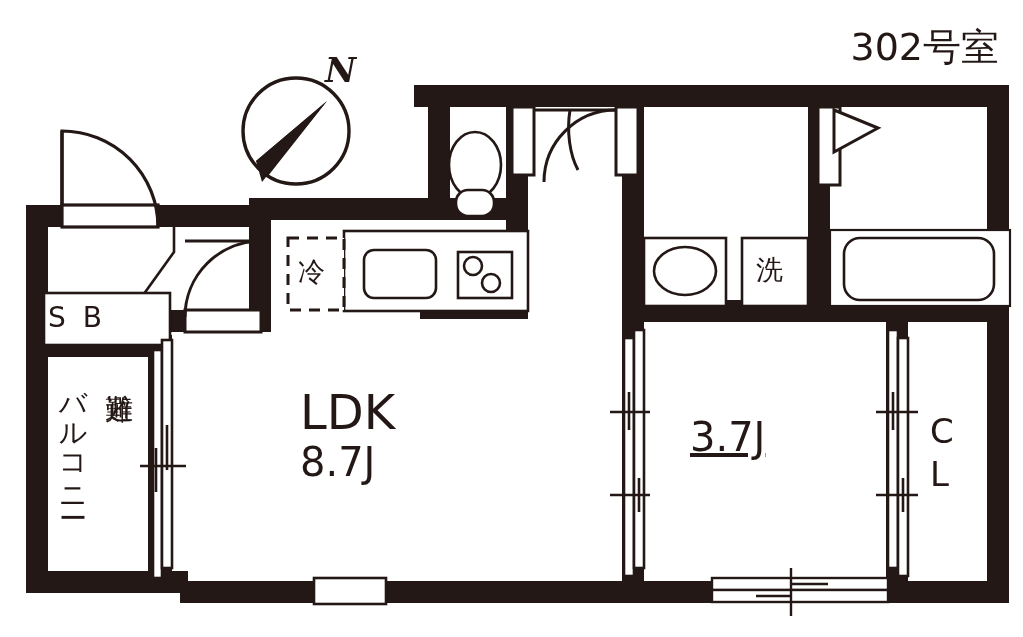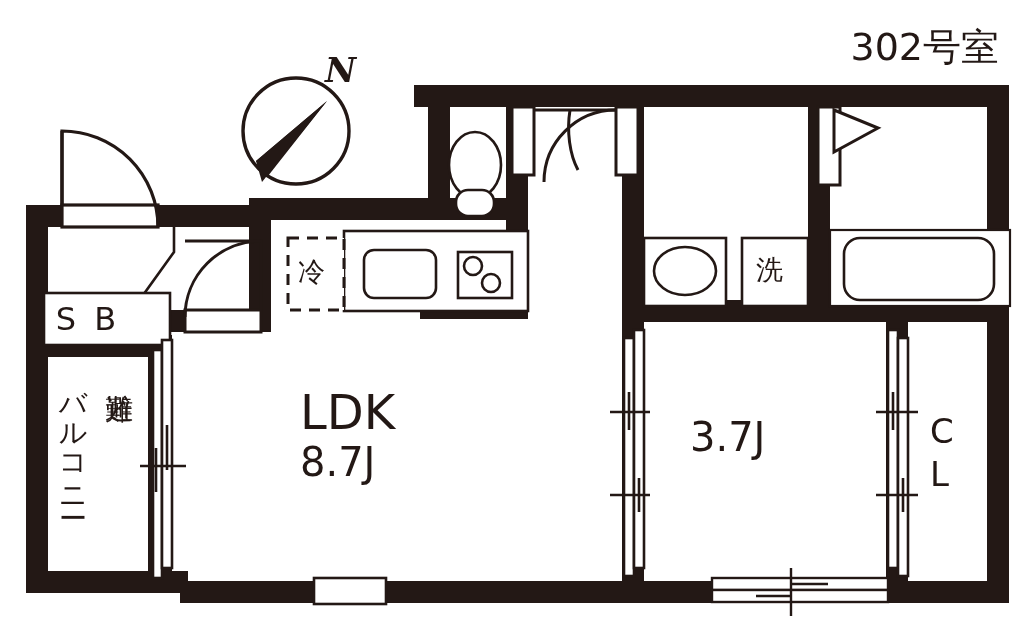--- a/index.html
+++ b/index.html
@@ -53,34 +53,35 @@
     top: 386px;
     width: 200px;
     font-size: 48px;
   }
   #ldk-label .l2 { font-size: 40px; }
   #room2-label {
     left: 690px;
     top: 415px;
     width: 170px;
     font-size: 40px;
+    text-decoration: underline;
   }
   #cl-label {
     left: 930px;
     top: 410px;
     width: 50px;
     font-size: 34px;
     line-height: 1.25;
   }
   #sb-label {
     left: 48px;
     top: 302px;
     width: 80px;
-    font-size: 32px;
-    text-align: center;
+    font-size: 28px;
+    text-align: left;
     letter-spacing: 4px;
   }
   .vlabel {
     position: absolute;
     color: #231815;
     writing-mode: vertical-rl;
     text-orientation: upright;
     font-size: 28px;
     line-height: 1.02;
     letter-spacing: 1px;

